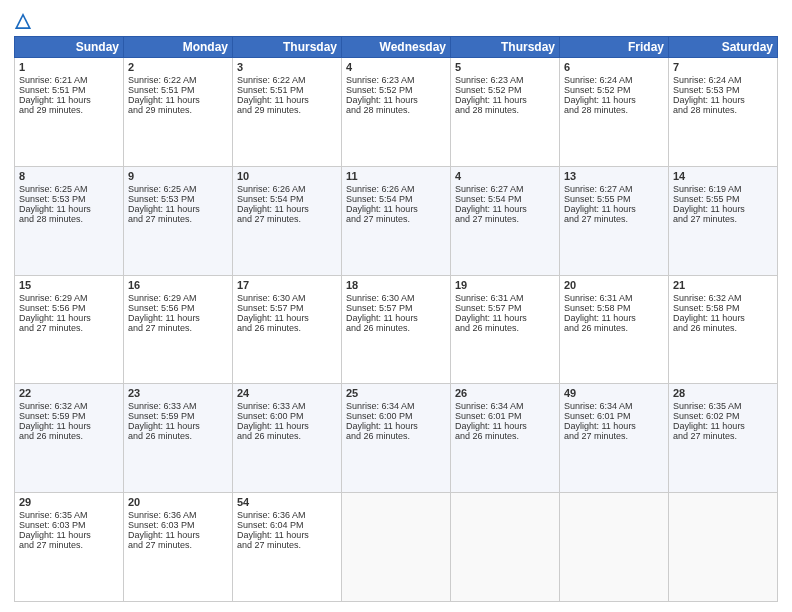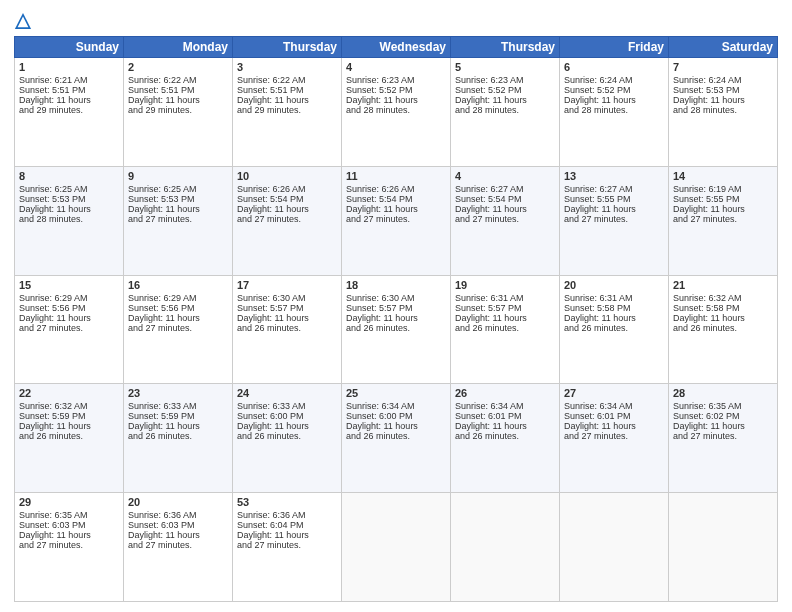--- a/index.html
+++ b/index.html
@@ -312,21 +312,21 @@
             <div>and 26 minutes.</div>
           </td>
           <td>
             <span class="day-num">26</span>
             <div>Sunrise: 6:34 AM</div>
             <div>Sunset: 6:01 PM</div>
             <div>Daylight: 11 hours</div>
             <div>and 26 minutes.</div>
           </td>
           <td>
-            <span class="day-num">27</span>
+            <span class="day-num">49</span>
             <div>Sunrise: 6:34 AM</div>
             <div>Sunset: 6:01 PM</div>
             <div>Daylight: 11 hours</div>
             <div>and 27 minutes.</div>
           </td>
           <td>
             <span class="day-num">28</span>
             <div>Sunrise: 6:35 AM</div>
             <div>Sunset: 6:02 PM</div>
             <div>Daylight: 11 hours</div>
@@ -342,21 +342,21 @@
             <div>and 27 minutes.</div>
           </td>
           <td>
             <span class="day-num">20</span>
             <div>Sunrise: 6:36 AM</div>
             <div>Sunset: 6:03 PM</div>
             <div>Daylight: 11 hours</div>
             <div>and 27 minutes.</div>
           </td>
           <td>
-            <span class="day-num">53</span>
+            <span class="day-num">54</span>
             <div>Sunrise: 6:36 AM</div>
             <div>Sunset: 6:04 PM</div>
             <div>Daylight: 11 hours</div>
             <div>and 27 minutes.</div>
           </td>
           <td class="empty-cell"></td>
           <td class="empty-cell"></td>
           <td class="empty-cell"></td>
           <td class="empty-cell"></td>
         </tr>

